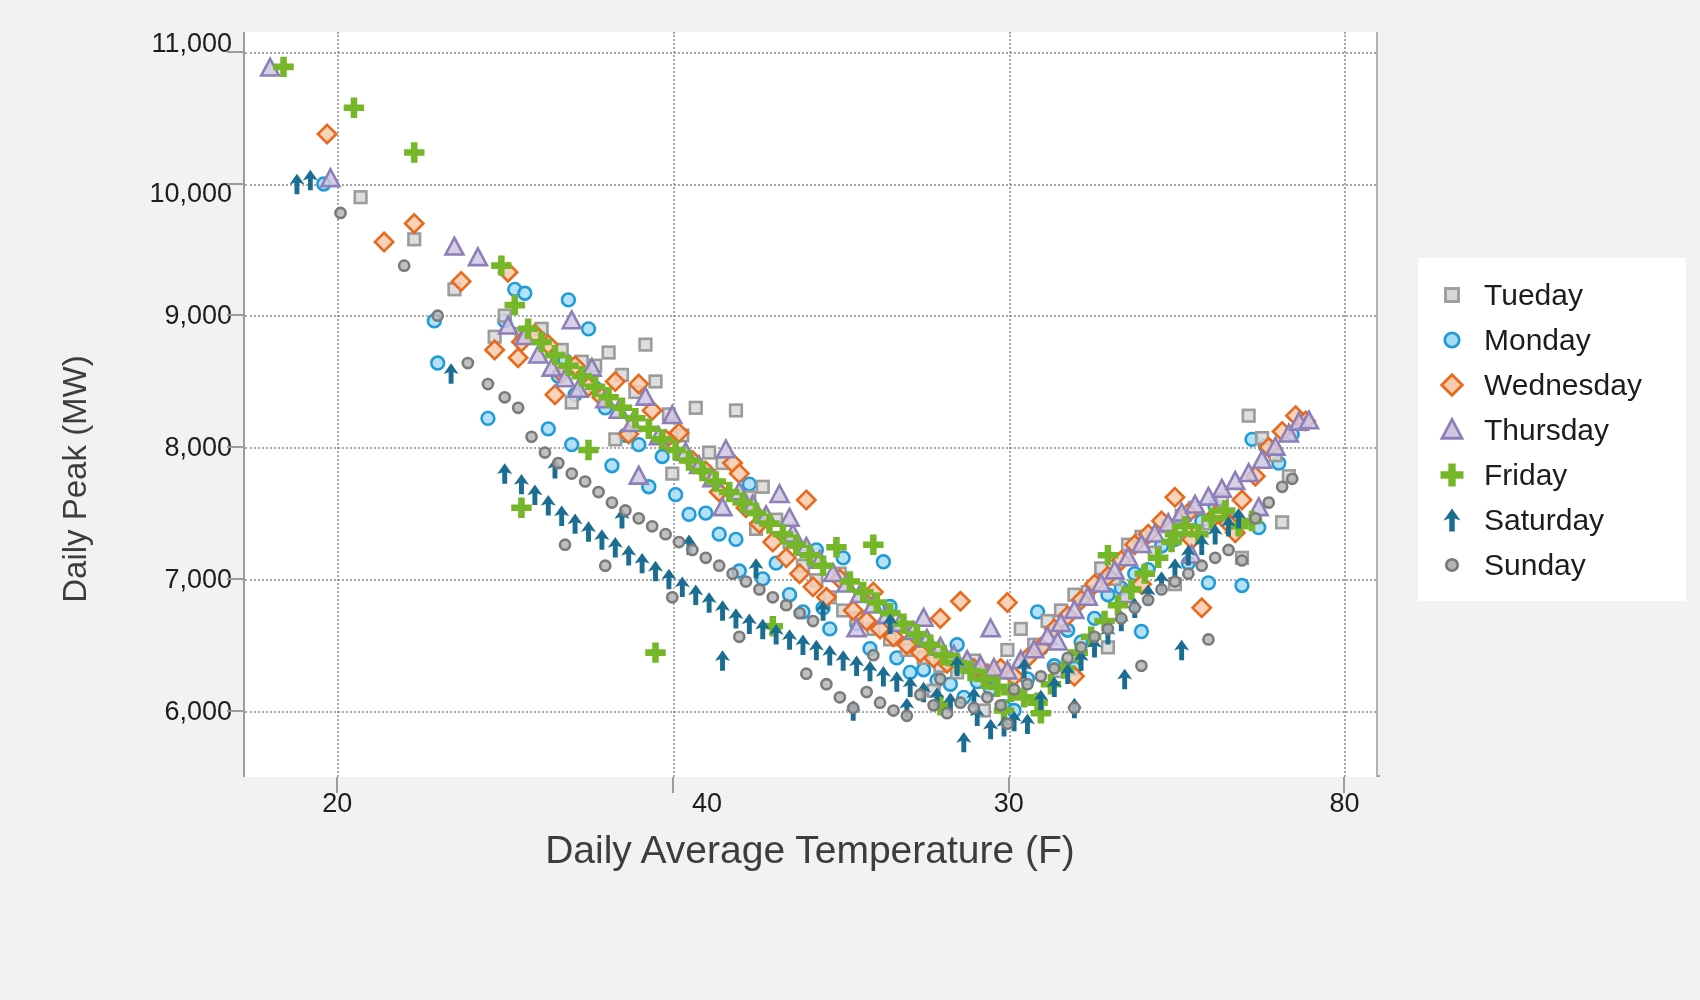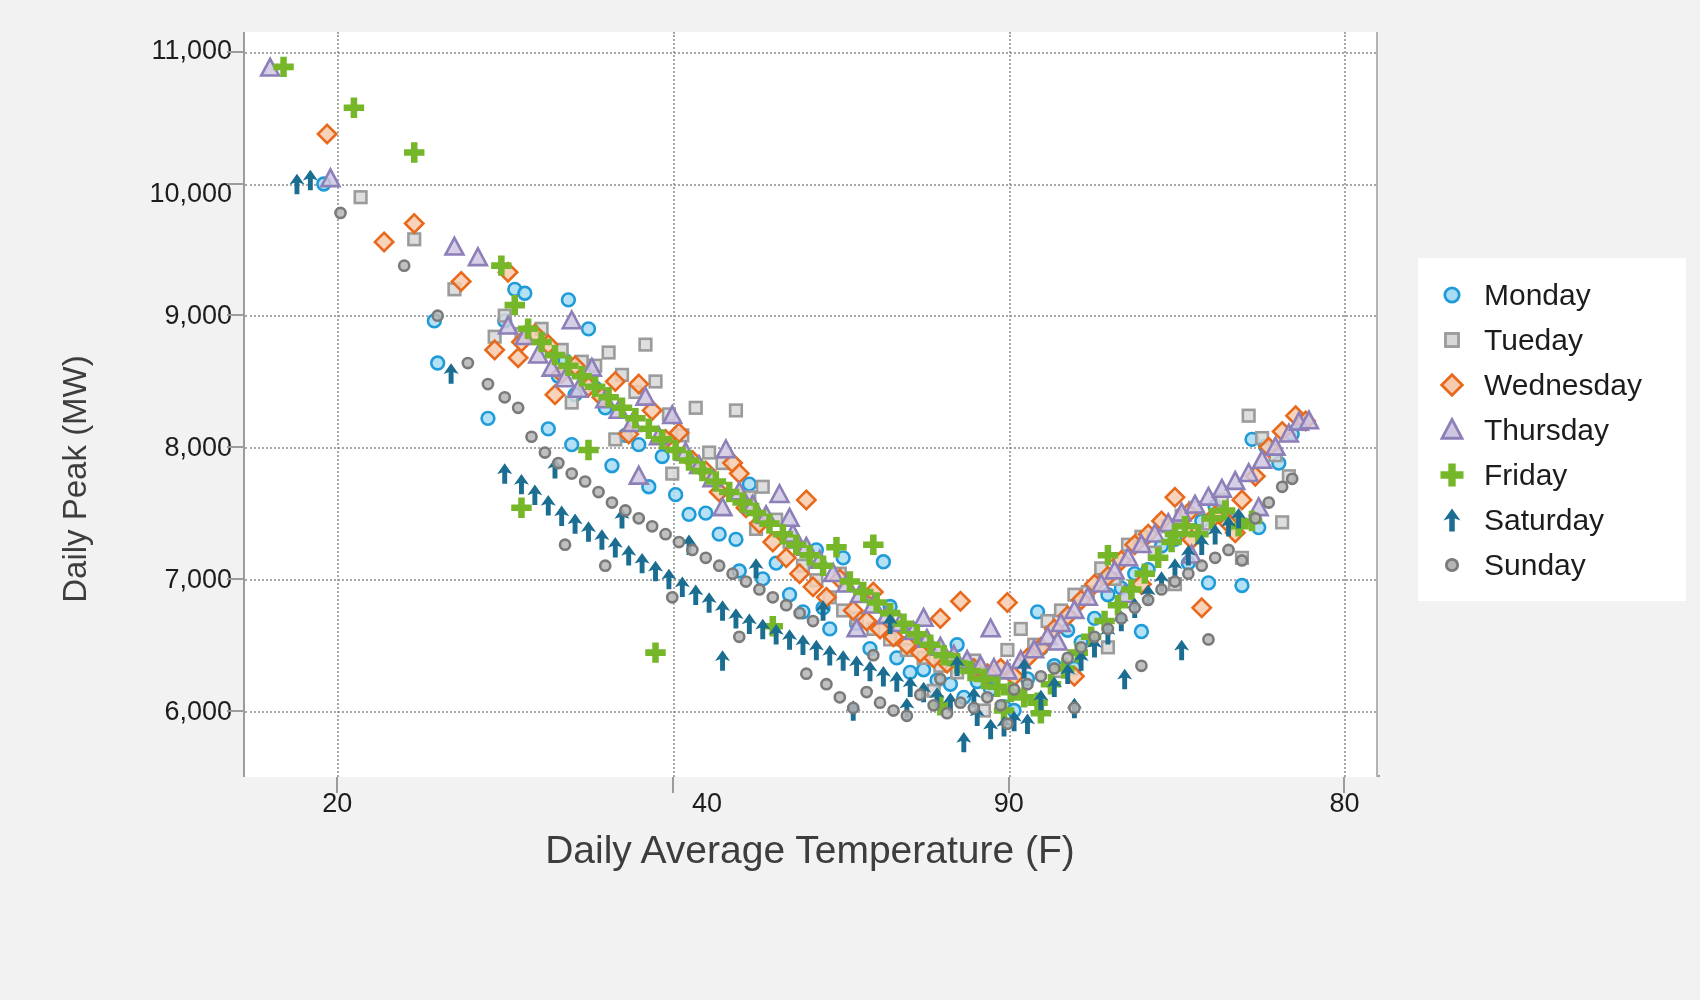--- a/index.html
+++ b/index.html
@@ -1714,57 +1714,57 @@
       <div class="ytick-label" style="top: 711.071px;">6,000</div>
       <div class="ytick-mark" style="top: 711.071px;"></div>
       <div class="ytick-label" style="top: 579.212px;">7,000</div>
       <div class="ytick-mark" style="top: 579.212px;"></div>
       <div class="ytick-label" style="top: 447.354px; margin-left: 40px;">8,000</div>
       <div class="ytick-mark" style="top: 447.354px;"></div>
       <div class="ytick-label" style="top: 315.496px;">9,000</div>
       <div class="ytick-mark" style="top: 315.496px;"></div>
       <div class="ytick-label" style="top: 193px;">10,000</div>
       <div class="ytick-mark" style="top: 183.637px;"></div>
-      <div class="ytick-label" style="top: 50px;">11,000</div>
+      <div class="ytick-label" style="top: 43px;">11,000</div>
       <div class="ytick-mark" style="top: 51.7788px;"></div>
     </div>
   <div id="xticks">
       <div class="xtick-label" style="left: 337.319px;">20</div>
       <div class="xtick-mark" style="left: 337.319px;"></div>
       <div class="xtick-label" style="left: 673.022px; margin-left: 34px;">40</div>
       <div class="xtick-mark" style="left: 673.022px;"></div>
-      <div class="xtick-label" style="left: 1008.73px;">90</div>
+      <div class="xtick-label" style="left: 1008.73px;">30</div>
       <div class="xtick-mark" style="left: 1008.73px;"></div>
       <div class="xtick-label" style="left: 1344.43px;">80</div>
       <div class="xtick-mark" style="left: 1344.43px;"></div>
     </div>
 
   <div id="xlabel">Daily Average Temperature (F)</div>
   <div id="ylabel">Daily Peak (MW)</div>
 
   <div id="legend">
       <div class="legend-row">
         <div class="legend-marker">
           <svg class="mk" width="34" height="34" viewBox="0 0 34 34">
             <g>
+              <rect x="10.468" y="10.468" width="13.063999999999998" height="13.063999999999998" fill="#d8d8d8" stroke="#9b9b9b" stroke-width="2.8"></rect>
+            </g>
+          </svg>
+        </div>
+        <span class="legend-text">Tueday</span>
+      </div>
+      <div class="legend-row">
+        <div class="legend-marker">
+          <svg class="mk" width="34" height="34" viewBox="0 0 34 34">
+            <g>
               <circle cx="17" cy="17" r="7.175999999999999" fill="#a8dcf5" stroke="#1f9bd8" stroke-width="2.8"></circle>
             </g>
           </svg>
         </div>
         <span class="legend-text">Monday</span>
-      </div>
-      <div class="legend-row">
-        <div class="legend-marker">
-          <svg class="mk" width="34" height="34" viewBox="0 0 34 34">
-            <g>
-              <rect x="10.468" y="10.468" width="13.063999999999998" height="13.063999999999998" fill="#d8d8d8" stroke="#9b9b9b" stroke-width="2.8"></rect>
-            </g>
-          </svg>
-        </div>
-        <span class="legend-text">Tueday</span>
       </div>
       <div class="legend-row">
         <div class="legend-marker">
           <svg class="mk" width="34" height="34" viewBox="0 0 34 34">
             <g>
               <polygon points="17,6.696 27.304000000000002,17 17,27.304000000000002 6.696,17" fill="#f7cbae" stroke="#e8691c" stroke-width="2.8"></polygon>
             </g>
           </svg>
         </div>
         <span class="legend-text">Wednesday</span>

